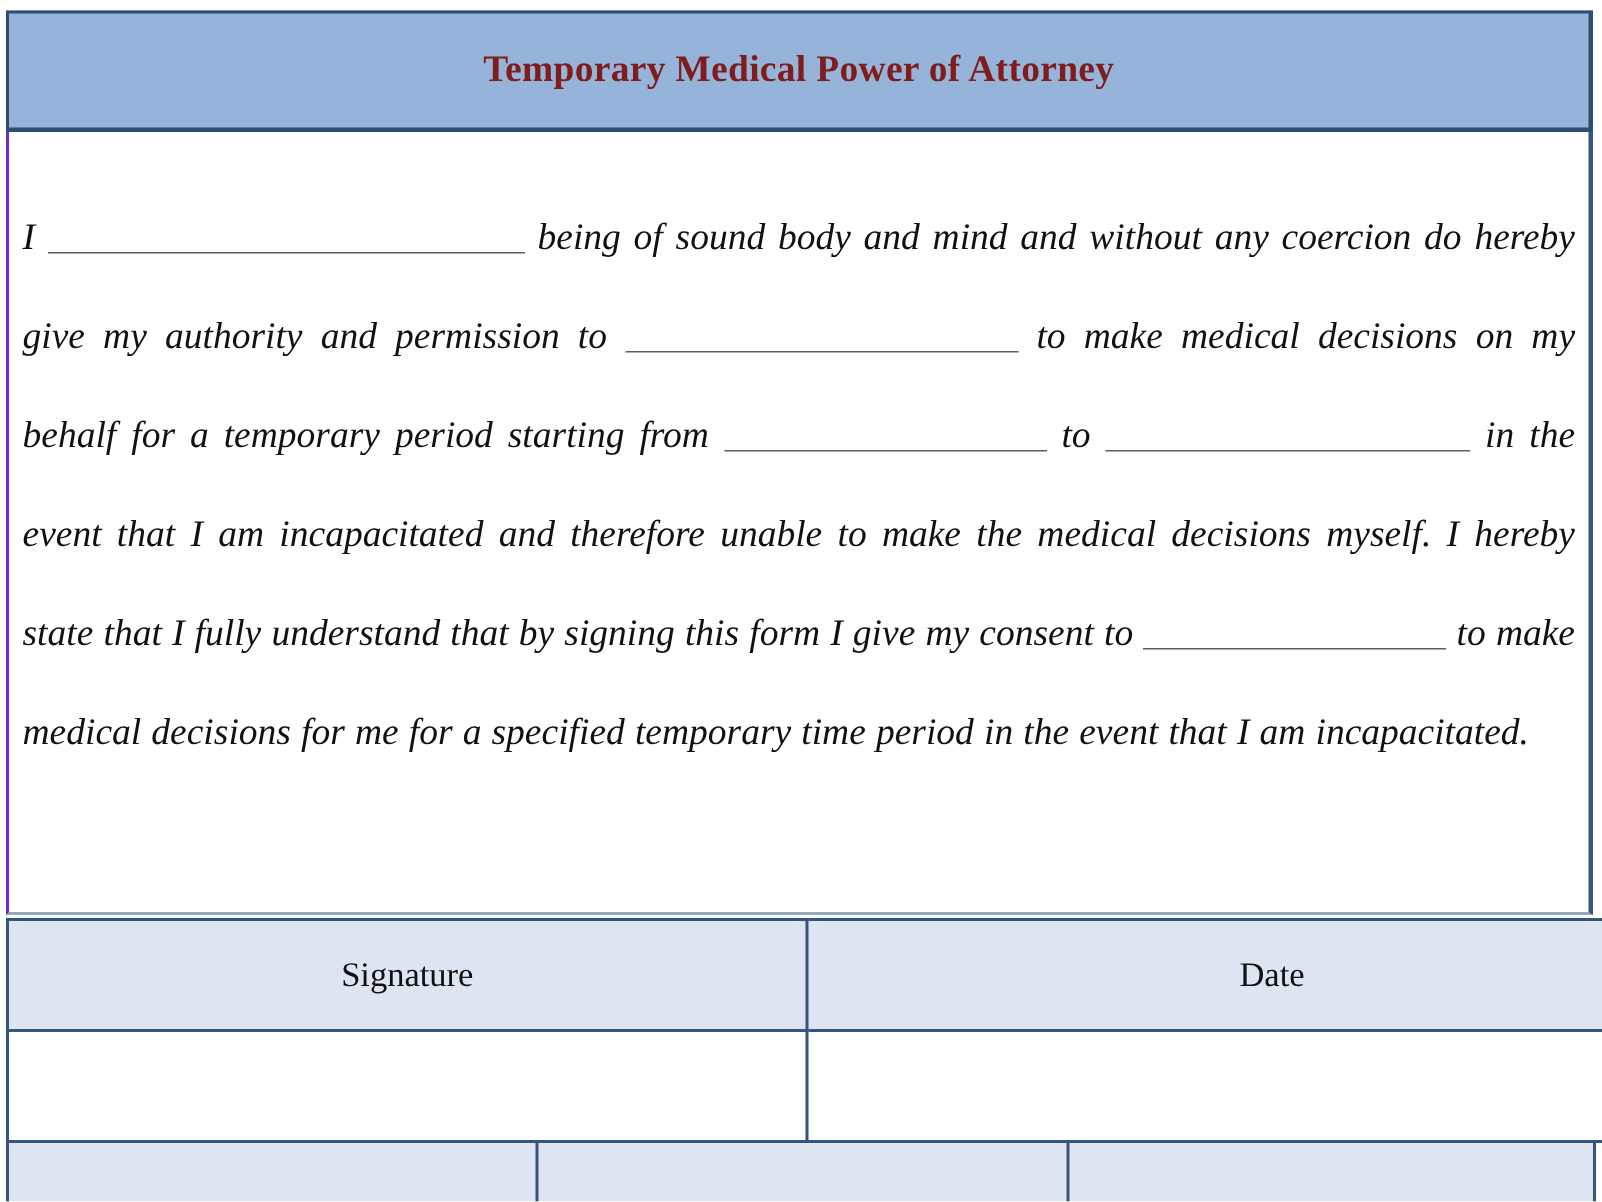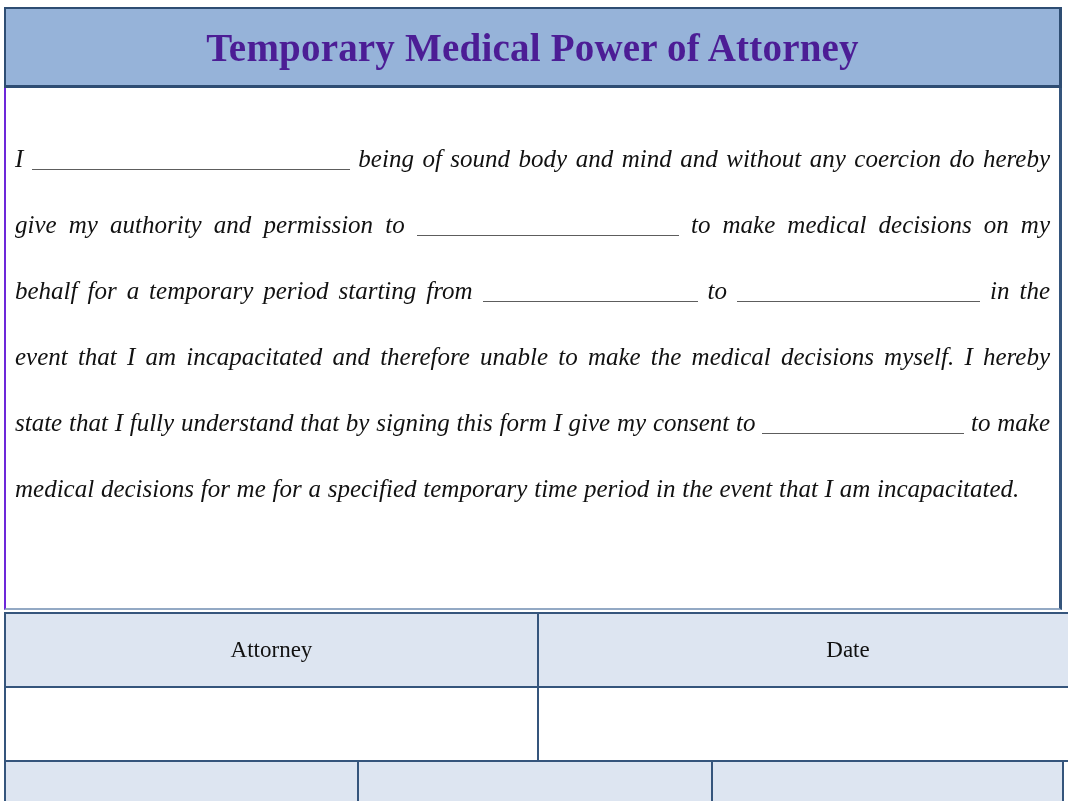--- a/index.html
+++ b/index.html
@@ -31,23 +31,23 @@
     background: #96b3d9;
     border-top: 2px solid #2e4d73;
     border-bottom: 3px solid #2e4d73;
     border-left: 2px solid #2e4d73;
     border-right: 3px solid #2e4d73;
     display: flex;
     align-items: center;
     justify-content: center;
   }
   .header-title {
-    font-size: 39px;
+    font-size: 25px;
     font-weight: bold;
-    color: #4c1d95;
+    color: #7f1d1d;
     letter-spacing: 0.2px;
     white-space: nowrap;
     text-align: center;
   }
 
   
   .body-block {
     position: absolute;
     left: 4px;
     top: 88px;
@@ -150,21 +150,21 @@
       <span class="blank w-to"></span>
       <span>in the event that I am incapacitated and therefore unable to make the medical decisions myself.  I hereby state that I fully understand that by signing this form I give my consent to</span>
       <span class="blank w-consent"></span>
       <span class="last-line">to make medical decisions for me for a specified temporary time period in the event that I am incapacitated.</span>
     </p>
   </div>
 
   <table class="tbl tbl-sig">
     <tbody>
         <tr>
-      <td class="cell-head" style="width:533px">Attorney</td>
+      <td class="cell-head" style="width:533px">Signature</td>
       <td class="cell-head" style="width:620px">Date</td>
     </tr>
     <tr>
       <td class="cell-blank"></td>
       <td class="cell-blank"></td>
     </tr>
   </tbody>
     </table>
 
   <table class="tbl tbl-wit">

